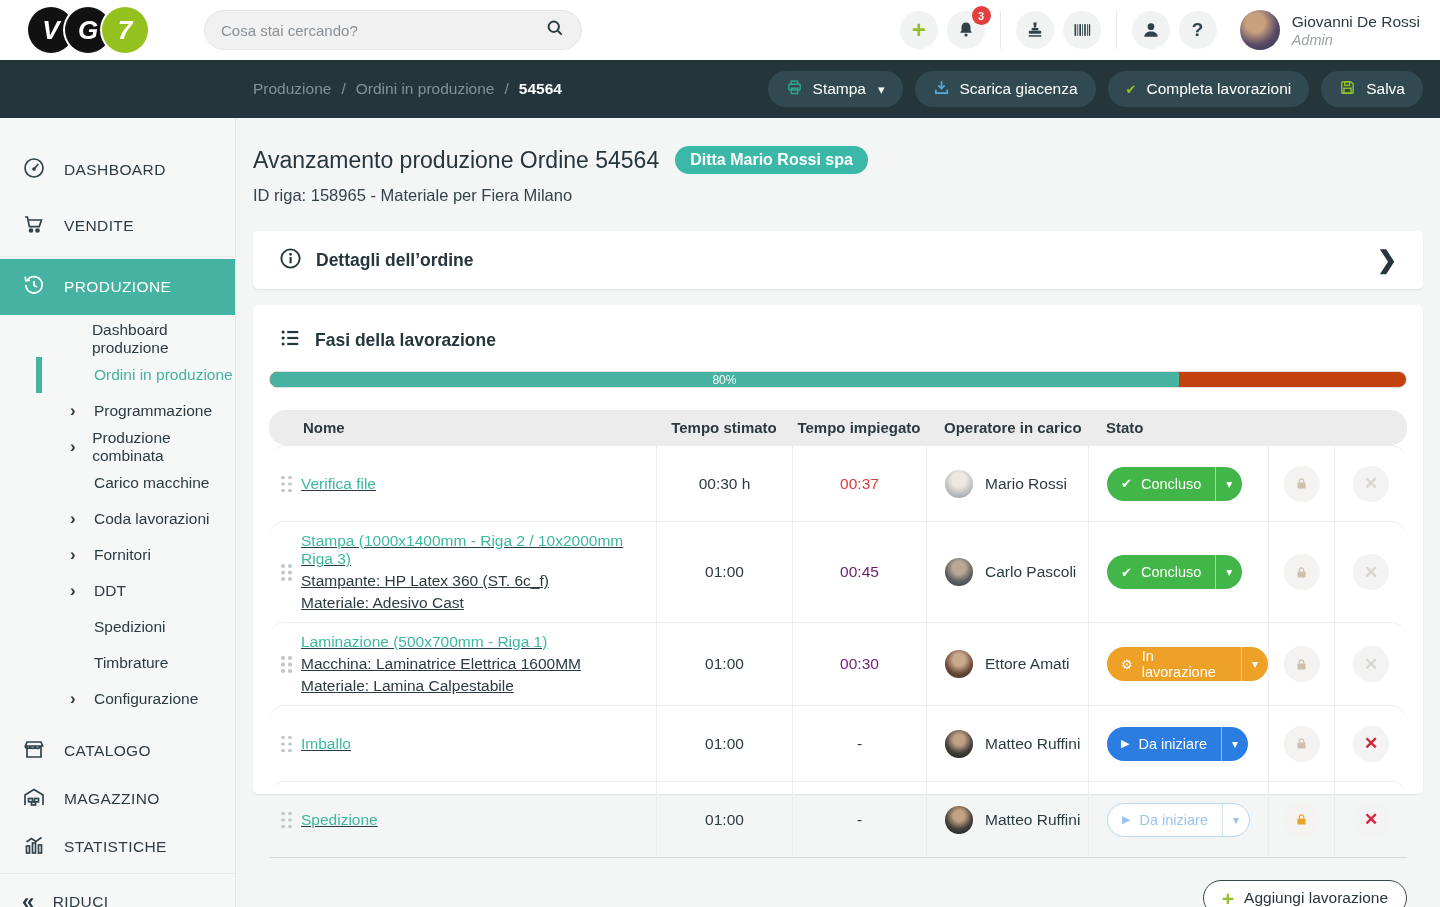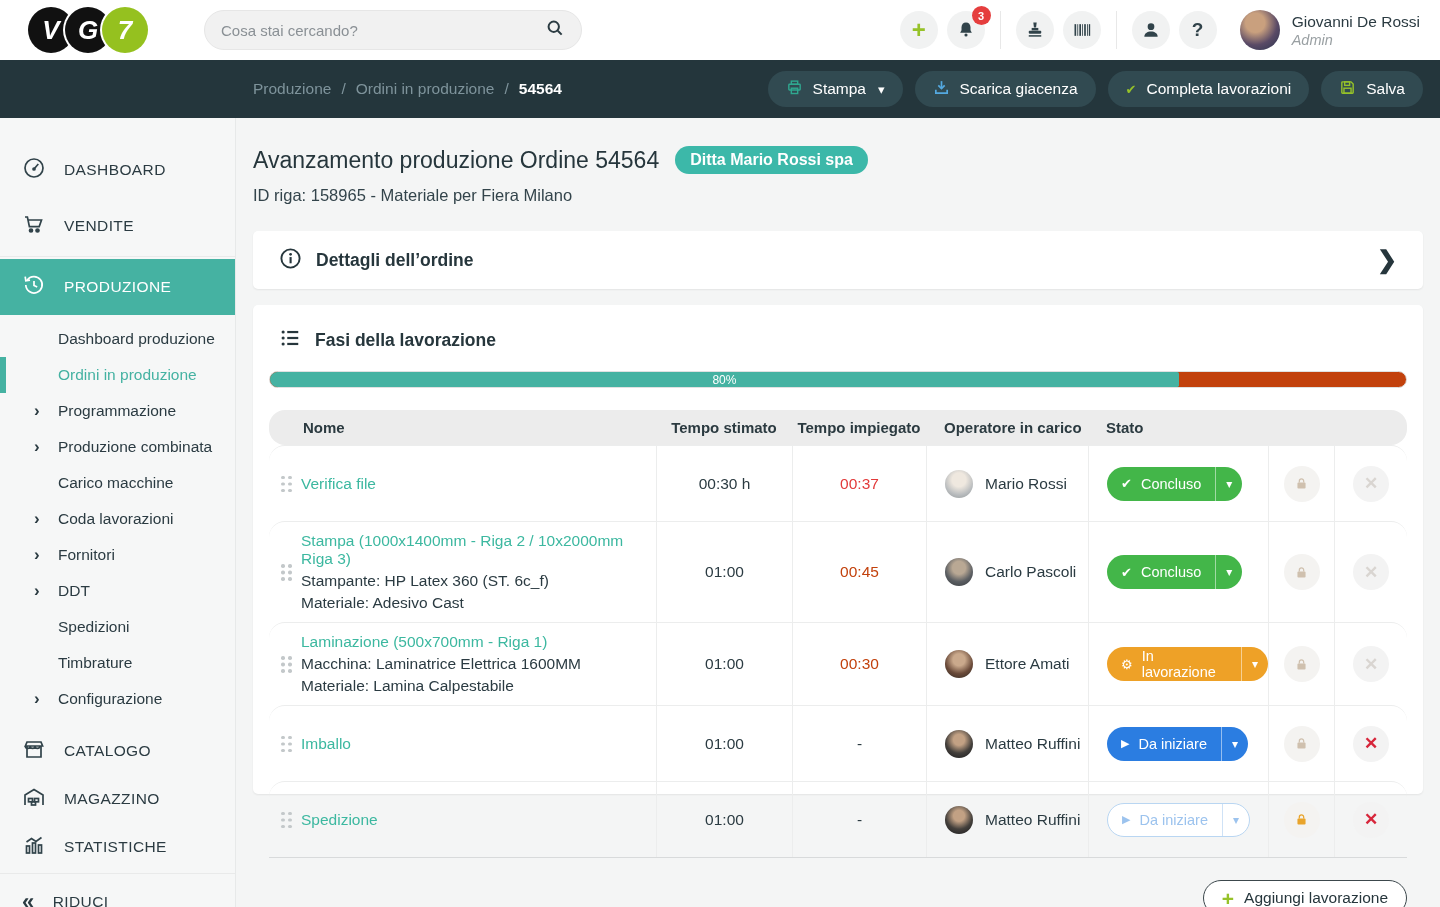--- a/index.html
+++ b/index.html
@@ -54,21 +54,21 @@
   
   .sidebar { position:absolute; top:118px; left:0; bottom:0; width:236px; background:#f6f7f7;
     border-right:1px solid #e7e9e9; padding-top:24px; }
   .side-item { height:56px; display:flex; align-items:center; gap:18px; padding-left:22px;
     font-size:15.5px; letter-spacing:.4px; color:#2b3b42; cursor:pointer; }
   .side-item svg { flex:0 0 24px; }
   .side-item.active { background:#45b2a2; color:#fff; }
   .side-divider { border-top:1px solid #e9eaea; margin:2px 0; }
   .sub-list { padding:6px 0 10px; }
   .sub-item { position:relative; height:36px; display:flex; align-items:center;
-    padding-left:34px; font-size:15.5px; color:#2b3b42; cursor:pointer; }
+    padding-left:34px; font-size:15.5px; color:#2b3b42; cursor:pointer;margin-left:36px; }
   .sub-item .chev { width:24px; font-size:17px; font-weight:bold; color:#2b3b42; }
   .sub-item.active { color:#45b2a2; }
   .sub-item.active::before { content:""; position:absolute; left:0; top:0; bottom:0; width:6px;
     background:#45b2a2; }
 
   
   .main { position:absolute; left:236px; top:118px; right:0; bottom:0; padding:28px 17px 0; }
   .title-row { display:flex; align-items:center; gap:16px; }
   .page-title { font-size:23px; font-weight:normal; color:#26363c;text-align:center; }
   .title-badge { background:#3cb8a9; color:#fff; font-weight:bold; font-size:16px;
@@ -93,32 +93,32 @@
 
   
   .ptable { margin-top:22px; border-bottom:1px solid #d8dadb; }
   .trow { display:grid; grid-template-columns:387px 136px 134px 162px 180px 66px 1fr;border-radius:16px; }
   .thead { background:#ececec; }
   .thead .cell { font-weight:bold; font-size:15px; color:#2b3a40; padding:9px 0; border:none; }
   .thead .c-name { padding-left:34px; }
   .cell { display:flex; align-items:center; font-size:15.5px; }
   .body-row { border-top:1px solid #eceded; min-height:76px; }
   .body-row .cell { border-left:1px solid #eceded; justify-content:center; }
-  .body-row .cell:first-child { border-left:none; justify-content:flex-start; }
+  .body-row .cell:first-child { border-left:none; justify-content:flex-start;text-decoration:underline; }
   .body-row .c-op { justify-content:flex-start; padding-left:18px; gap:12px; }
   .body-row .c-status { justify-content:flex-start; padding-left:18px; }
   .c-name { padding:10px 8px 10px 12px; gap:9px; }
   .drag { flex:0 0 11px; width:11px; height:18px; position:relative; cursor:grab; }
   .drag::before, .drag::after { content:""; position:absolute; top:1px; width:3.5px; height:3.5px;
     border-radius:50%; background:#c3c8ca; box-shadow:0 6.5px 0 #c3c8ca, 0 13px 0 #c3c8ca; }
   .drag::before { left:0; } .drag::after { left:7px; }
   .name-stack { display:flex; flex-direction:column; gap:4px; }
   .phase-link { color:#3cb8a0; cursor:pointer; font-size:15.5px; }
   .phase-sub { color:#2b3b42; font-size:15.5px; }
-  .t-red { color:#e23a3a; } .t-green { color:#c2410c; } .t-dark { color:#2b3b42;text-align:right; }
+  .t-red { color:#e23a3a; } .t-green { color:#701a75; } .t-dark { color:#2b3b42;text-align:right; }
   .op-avatar { width:28px; height:28px; border-radius:50%; flex:0 0 28px; }
   .av-light { background:radial-gradient(circle at 50% 35%, #efe8df 0 30%, #b9bcbe 65%, #8f9496 100%); }
   .av-grey  { background:radial-gradient(circle at 50% 35%, #b9a894 0 28%, #5c5f63 60%, #33373b 100%); }
   .av-brown { background:radial-gradient(circle at 50% 35%, #caa98c 0 26%, #6b4b3a 60%, #2e2620 100%); }
   .av-dark  { background:radial-gradient(circle at 50% 35%, #c2a184 0 24%, #44403c 58%, #17181a 100%); }
 
   .status-btn { display:inline-flex; height:34px; border-radius:17px; overflow:hidden;
     color:#fff; cursor:pointer; }
   .status-btn .smain { display:flex; align-items:center; gap:9px; padding:0 14px; font-size:14.5px; }
   .status-btn .scaret { display:flex; align-items:center; padding:0 10px; font-size:12px;

